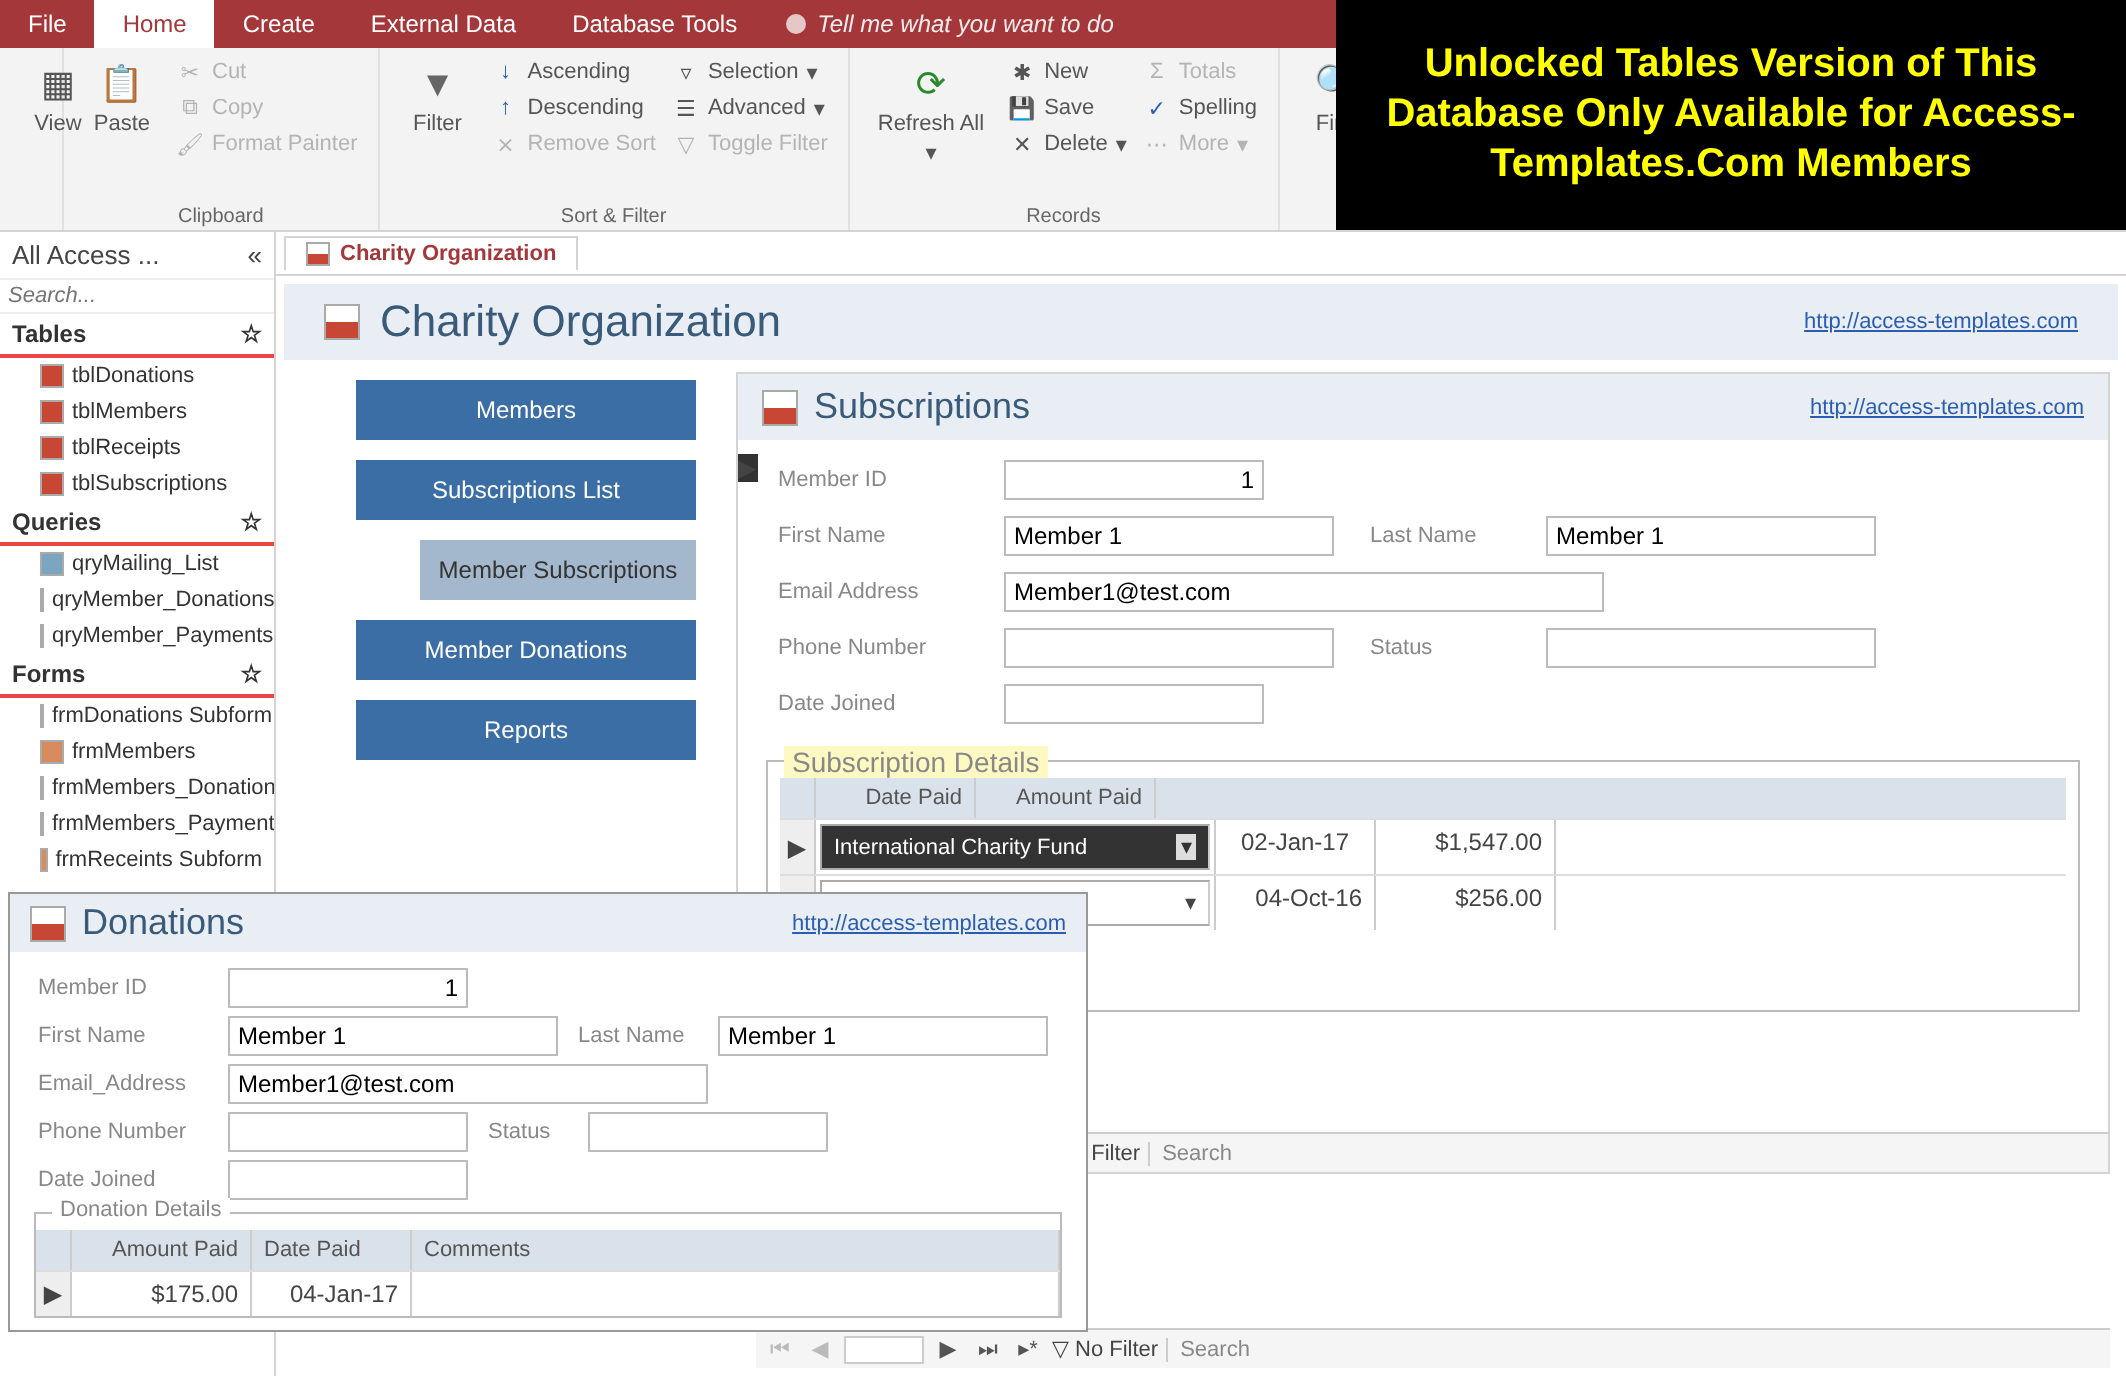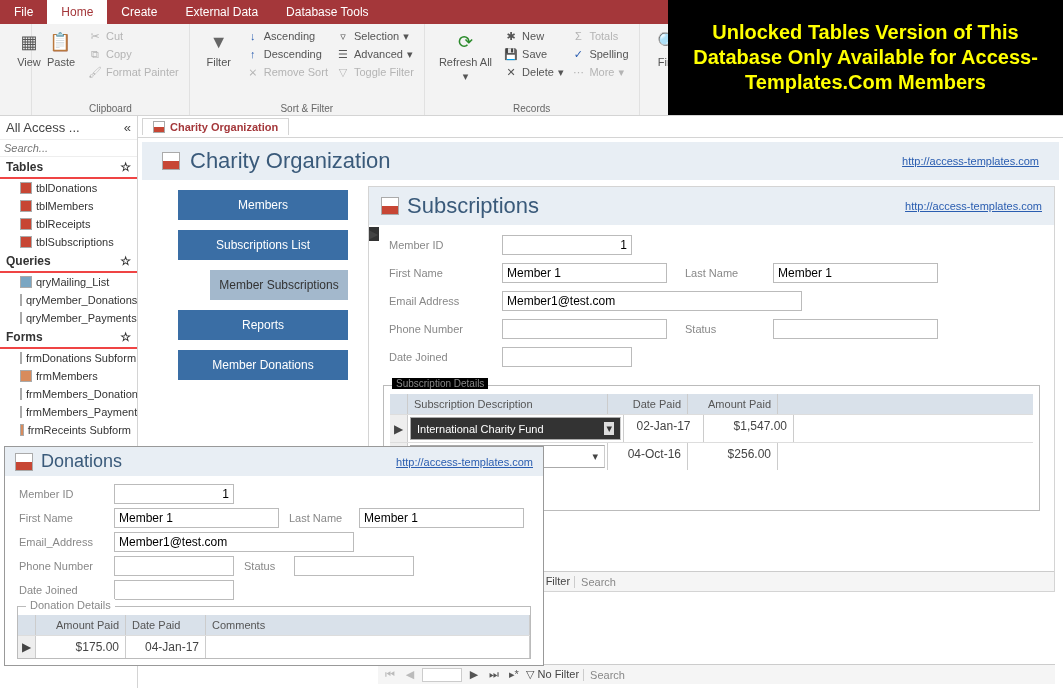--- a/index.html
+++ b/index.html
@@ -50,28 +50,28 @@
 .charityhdr h1 { color:#3a5a7a; font-size:22px; font-weight:normal; display:flex; align-items:center; gap:10px;}
 .hlink { color:#2a5db0; text-decoration:underline; font-size:11px;}
 
 .navbtns { position:absolute; left:40px; top:52px; width:170px; display:flex; flex-direction:column; gap:10px;}
 .navbtn { background:#3a6ea5; color:#fff; text-align:center; padding:8px; font-size:12px; cursor:pointer;}
 .navbtn.alt { background:#a3b8cc; color:#333;margin-left:32px;}
 
 
 .subsform { position:absolute; left:230px; top:48px; right:8px; border:1px solid #d4d4d4;}
 .subsform .hdr { background:#e8eef4; padding:6px 12px; display:flex; align-items:center; justify-content:space-between;}
-.subsform .hdr h2 { color:#3a5a7a; font-size:22px; font-weight:normal; display:flex; align-items:center; gap:8px;}
+.subsform .hdr h2 { color:#3a5a7a; font-size:18px; font-weight:normal; display:flex; align-items:center; gap:8px;}
 .fieldsrow { display:flex; gap:18px; padding:4px 20px; align-items:center;}
 .flabel { width:95px; font-size:11px; color:#888;}
 .finput { border:1px solid #bbb; padding:2px 4px; font-size:12px; background:#fff; min-width:130px;}
 .finput.r { text-align:right;}
 
 .subsdetails { margin:8px 14px; border:1px solid #bbb; position:relative;}
-.subsdetails .legend { position:absolute; top:-8px; left:8px; background:#000000; padding:0 4px; font-size:10px; color:#888;}
+.subsdetails .legend { position:absolute; top:-8px; left:8px; background:#fef9c3; padding:0 4px; font-size:14px; color:#888;}
 .gridhdr { background:#d9e1ea; display:flex; font-size:11px; color:#555;}
 .gridhdr div, .gridrow div { padding:4px 6px; border-right:1px solid #ccc;}
 .gridrow { display:flex; border-top:1px solid #ddd; font-size:12px;}
 .gridrow .sel { width:18px; background:#eee; border-right:1px solid #ccc; display:flex; align-items:center; justify-content:center;}
 .selcombo { border:1px solid #aaa; padding:1px 2px; display:flex; justify-content:space-between; align-items:center; font-size:11px;}
 .selcombo.hl { background:#333; color:#fff;}
 
 
 .donform { position:absolute; left:4px; top:446px; width:540px; border:1px solid #999; background:#fff; z-index:30;}
 .donform .hdr { background:#e8eef4; padding:4px 10px; display:flex; align-items:center; justify-content:space-between;}
@@ -97,20 +97,24 @@
 </style>
 </head>
 <body>
 
 <div class="menubar">
   <div class="tab file">File</div>
   <div class="tab home">Home</div>
   <div class="tab">Create</div>
   <div class="tab">External Data</div>
   <div class="tab">Database Tools</div>
+  <div class="tellme">
+      <span class="bulb"></span>
+      <span>Tell me what you want to do</span>
+    </div>
 </div>
 
 <div class="ribbon">
   <div class="group" style="width:32px;">
     <div class="bigbtn">
         <span class="bigicon">▦</span>
         <span>View</span>
       </div>
   </div>
   <div class="group">
@@ -297,22 +301,22 @@
         <span class="formicon"></span>
         <span>Charity Organization</span>
       </h1>
     <a class="hlink">http://access-templates.com</a>
   </div>
 
   <div class="navbtns">
     <div class="navbtn">Members</div>
     <div class="navbtn">Subscriptions List</div>
     <div class="navbtn alt">Member Subscriptions</div>
+    <div class="navbtn">Member Donations</div>
     <div class="navbtn">Reports</div>
-    <div class="navbtn">Member Donations</div>
   </div>
 
   <div class="subsform">
     <div class="marker">▶</div>
     <div class="hdr">
       <h2>
           <span class="formicon"></span>
           <span>Subscriptions</span>
         </h2>
       <a class="hlink">http://access-templates.com</a>
@@ -341,27 +345,26 @@
       <div class="fieldsrow">
         <span class="flabel">Date Joined</span>
         <input class="finput" style="width: 90px;" value="">
       </div>
     </div>
     <div class="subsdetails">
       <span class="legend">Subscription Details</span>
       <div style="padding:8px 6px 40px 6px;">
         <div class="gridhdr">
           <div style="width:18px;"></div>
-          <div style="width:200px;">Subscription Description</div>
           <div style="width:80px;text-align:right;">Date Paid</div>
           <div style="width:90px;text-align:right;">Amount Paid</div>
         </div>
         <div class="gridrow">
           <div class="sel">▶</div>
-          <div style="width:216px;padding:2px;">
+          <div style="width:200px;padding:2px;">
               <div class="selcombo hl">
                 <span>International Charity Fund</span>
                 <span style="color:#333;background:#ddd;padding:0 2px;">▾</span>
               </div>
             </div>
           <div style="width:80px;text-align:center;">02-Jan-17</div>
           <div style="width:90px;text-align:right;">$1,547.00</div>
         </div>
         <div class="gridrow">
           <div class="sel"></div>

